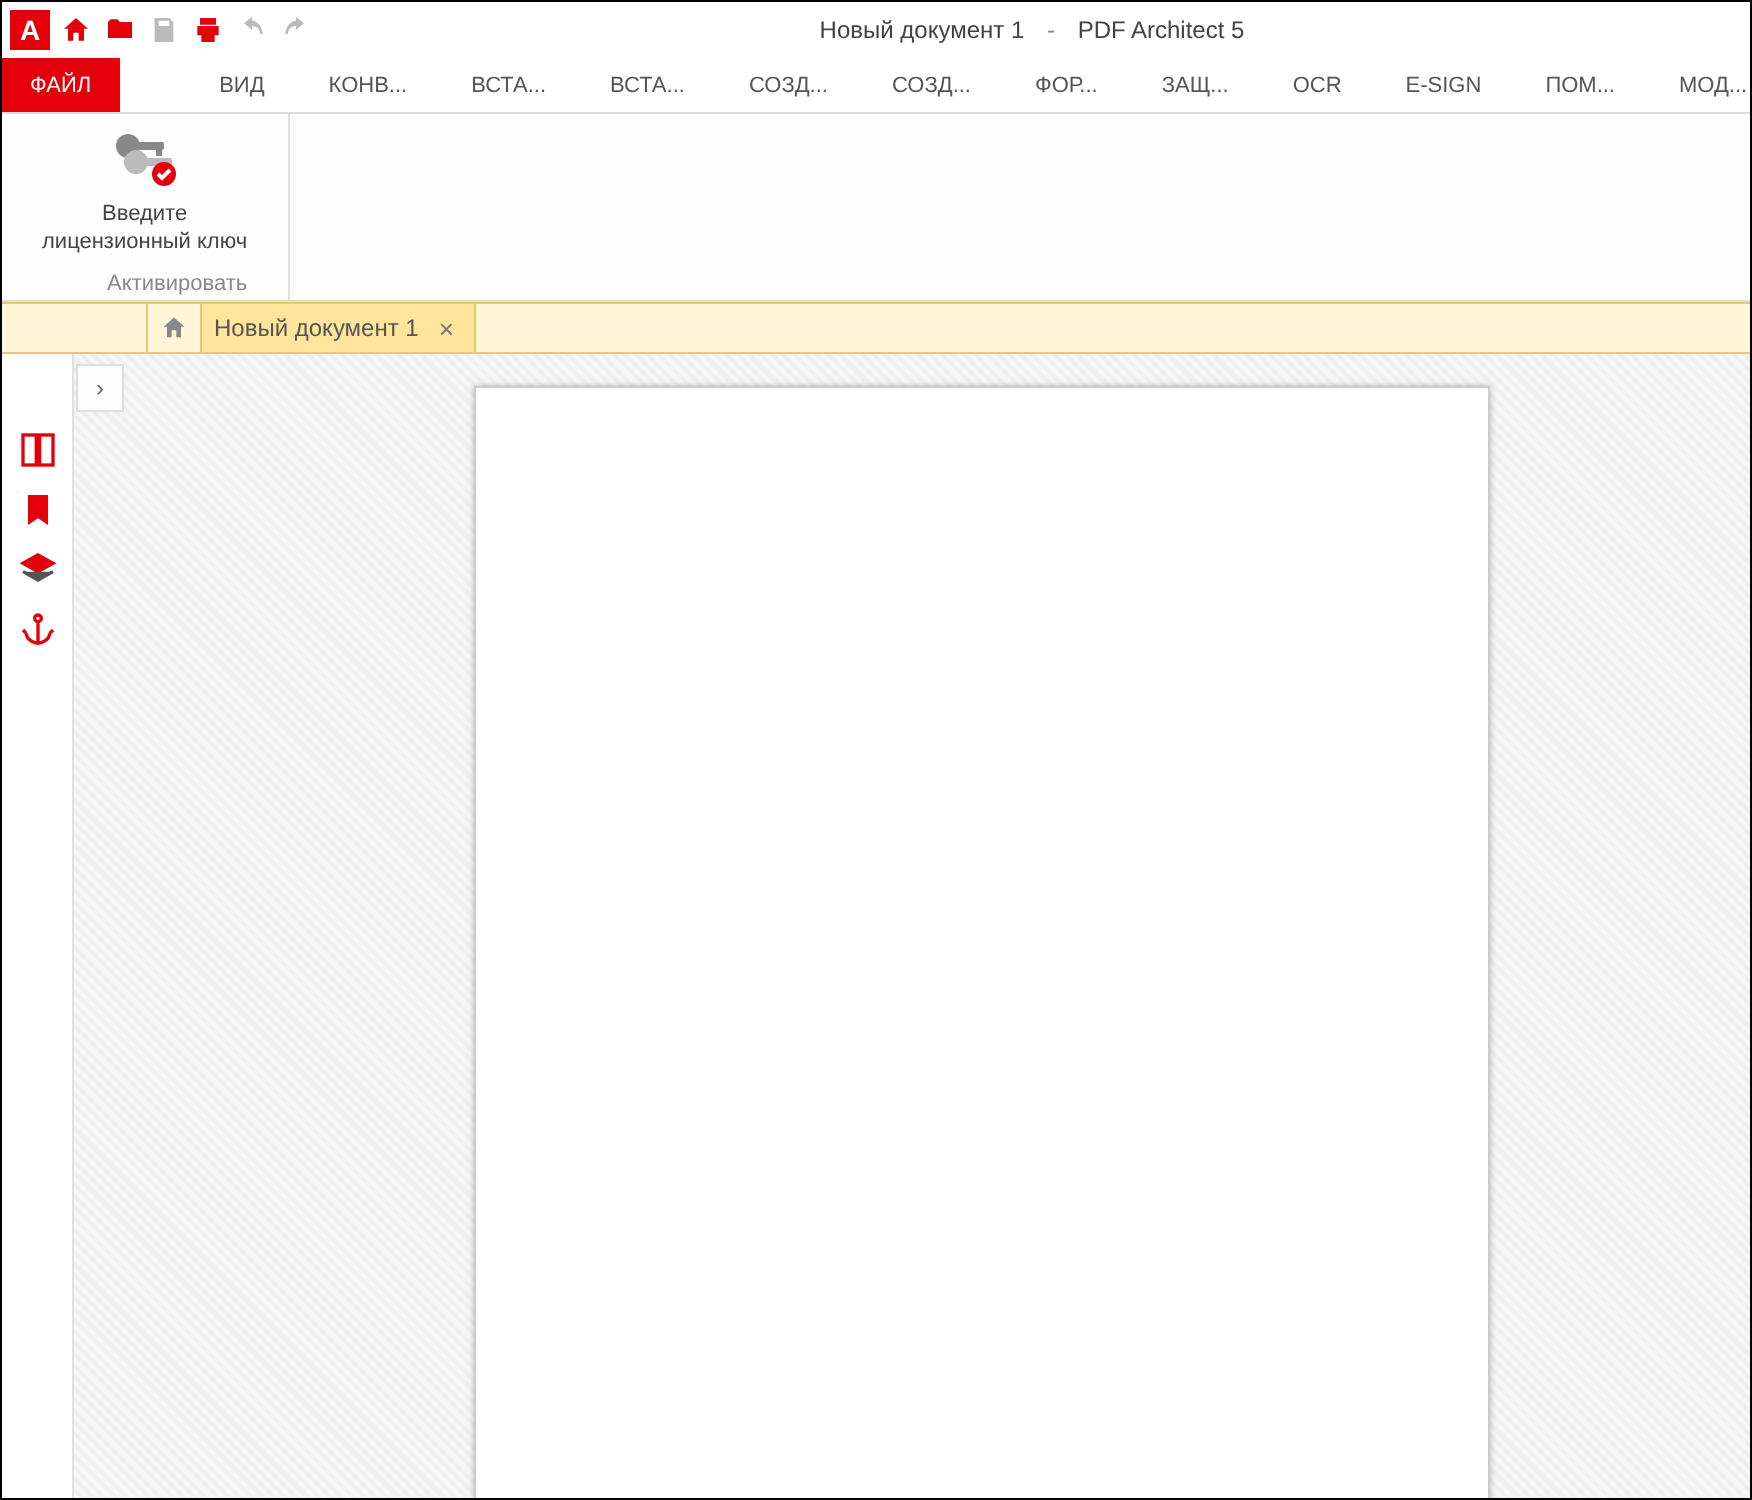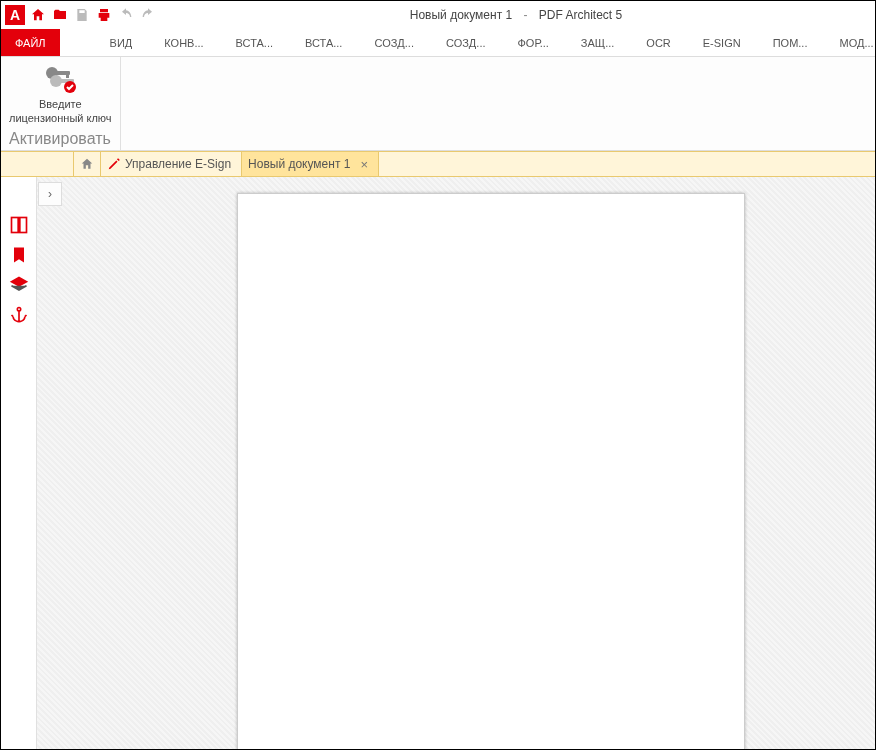--- a/index.html
+++ b/index.html
@@ -75,37 +75,37 @@
     height: 94px;
     background: #fdfdfd;
     border-bottom: 1px solid #ddd;
     display: flex;
   }
   .panel-group {
     display: flex;
     flex-direction: column;
     align-items: center;
     justify-content: space-between;
-    padding: 6px 8px 2px;
+    padding: 6px 20px 2px;
     border-right: 1px solid #e0e0e0;
   }
   .panel-icon {
     width: 36px; height: 32px;
     display: flex; align-items: center; justify-content: center;
     position: relative;
   }
   .keys-svg { width: 36px; height: 32px; }
   .panel-label {
     font-size: 11px; color: #444; text-align: center;
     line-height: 1.2;
     max-width: 130px;
   }
   .panel-group-footer {
-    width: 100%; text-align: left;
-    font-size: 16px; color: #888;
+    width: 100%; text-align: right;
+    font-size: 11px; color: #888;
     padding-top: 2px;
   }
   .doc-tabs {
     height: 26px;
     background: #fff5d9;
     border-top: 1px solid #e9c96f;
     border-bottom: 1px solid #e9c96f;
     display: flex; align-items: stretch;
     padding-left: 72px;
     gap: 0;
@@ -264,28 +264,20 @@
 <div class="sidebar-toggle">›</div>
 
 <div class="doc-tabs">
   <div class="doc-tab doc-tab-home">
     <span class="doc-tab-icon">
       <svg width="14" height="14" viewBox="0 0 24 24" fill="#888">
           <path d="M12 3l9 8h-3v9h-4v-6H10v6H6v-9H3z"></path>
         </svg>
     </span>
   </div>
-  <div class="doc-tab">
-    <span class="doc-tab-icon">
-      <svg width="14" height="14" viewBox="0 0 24 24" fill="#e3000b">
-          <path d="M3 21l3-1 12-12-2-2L4 18z M17 4l3 3 2-2-3-3z"></path>
-        </svg>
-    </span>
-    <span>Управление E-Sign</span>
-  </div>
   <div class="doc-tab active">
     <span>Новый документ 1</span>
     <span class="close-x">×</span>
   </div>
 </div>
 
 <div class="main">
   <div class="sidebar">
     <div class="side-icon">
       <svg width="20" height="20" viewBox="0 0 24 24" fill="none" stroke="#e3000b" stroke-width="2">

